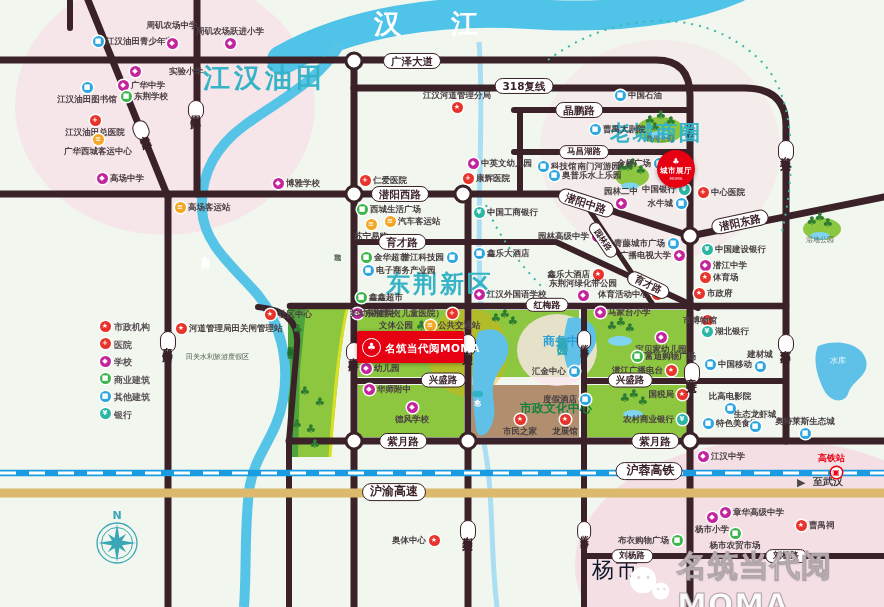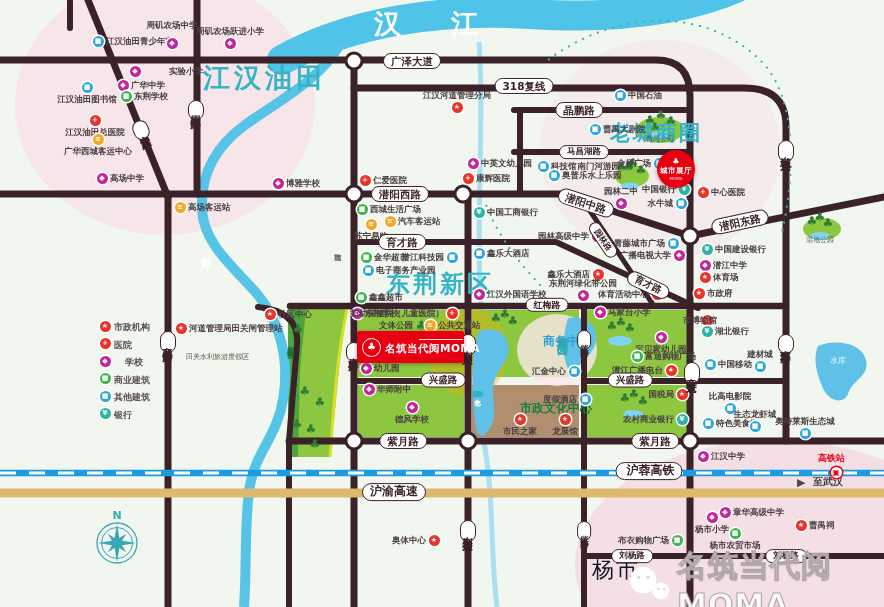--- a/index.html
+++ b/index.html
@@ -347,21 +347,21 @@
       <div class="poi-lbl" style="left: 809px; top: 520.5px;">曹禺祠</div>
       <div class="poi-dot" style="background: rgb(60, 181, 74); left: 671.5px; top: 534.5px;">■</div>
       <div class="poi-lbl" style="right: 215px; top: 535.5px;">布衣购物广场</div>
       <div class="poi-dot" style="background: rgb(60, 181, 74); left: 729.5px; top: 527.5px;">■</div>
       <div class="poi-lbl" style="left: 735px; top: 541px; transform: translateX(-50%);">杨市农贸市场</div>
       <div class="poi-dot" style="left: 99.5px; top: 320.5px; background: rgb(232, 51, 42);">★</div>
       <div class="legend-lbl" style="left: 114px; top: 321px;">市政机构</div>
       <div class="poi-dot" style="left: 99.5px; top: 338px; background: rgb(232, 51, 42);">+</div>
       <div class="legend-lbl" style="left: 114px; top: 338.5px;">医院</div>
       <div class="poi-dot" style="left: 99.5px; top: 355.5px; background: rgb(195, 38, 156);">◆</div>
-      <div class="legend-lbl" style="left: 125px; top: 356px;">学校</div>
+      <div class="legend-lbl" style="left: 114px; top: 356px;">学校</div>
       <div class="poi-dot" style="left: 99.5px; top: 373px; background: rgb(60, 181, 74);">■</div>
       <div class="legend-lbl" style="left: 114px; top: 373.5px;">商业建筑</div>
       <div class="poi-dot" style="left: 99.5px; top: 390.5px; background: rgb(45, 167, 224);">■</div>
       <div class="legend-lbl" style="left: 114px; top: 391px;">其他建筑</div>
       <div class="poi-dot" style="left: 99.5px; top: 408px; background: rgb(42, 182, 163);">¥</div>
       <div class="legend-lbl" style="left: 114px; top: 408.5px;">银行</div>
     </div>
 
   <div id="banner" style="left: 357px; top: 331px; width: 97px; height: 32px;">
     <span class="logo">♣</span>

